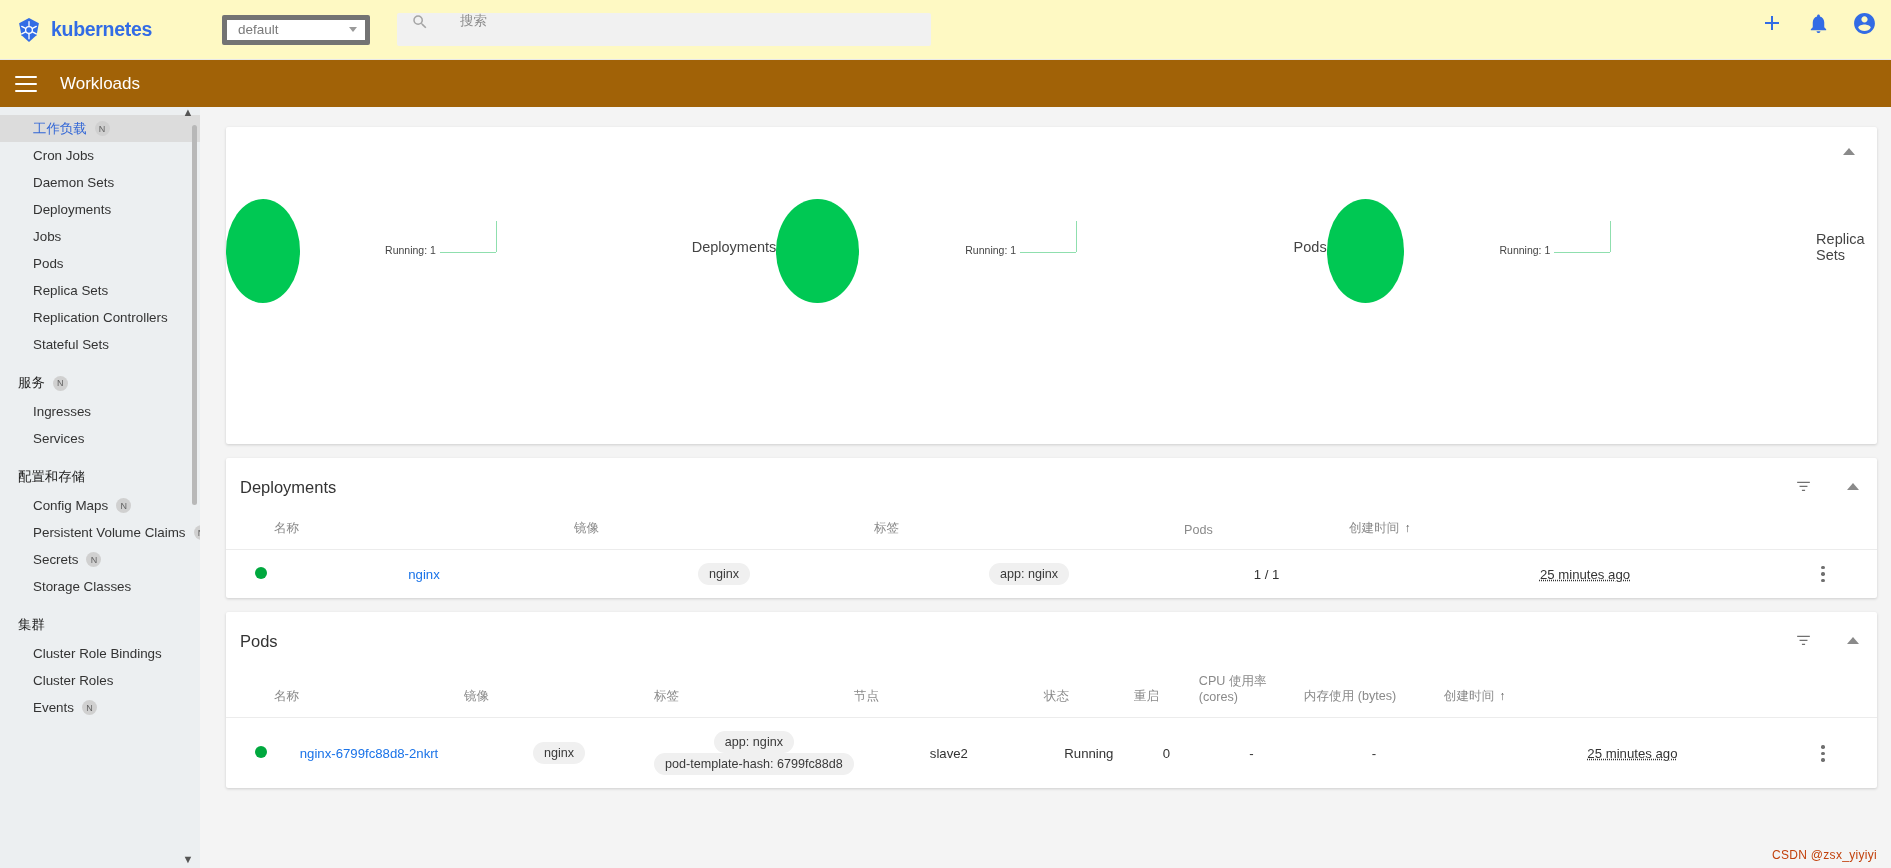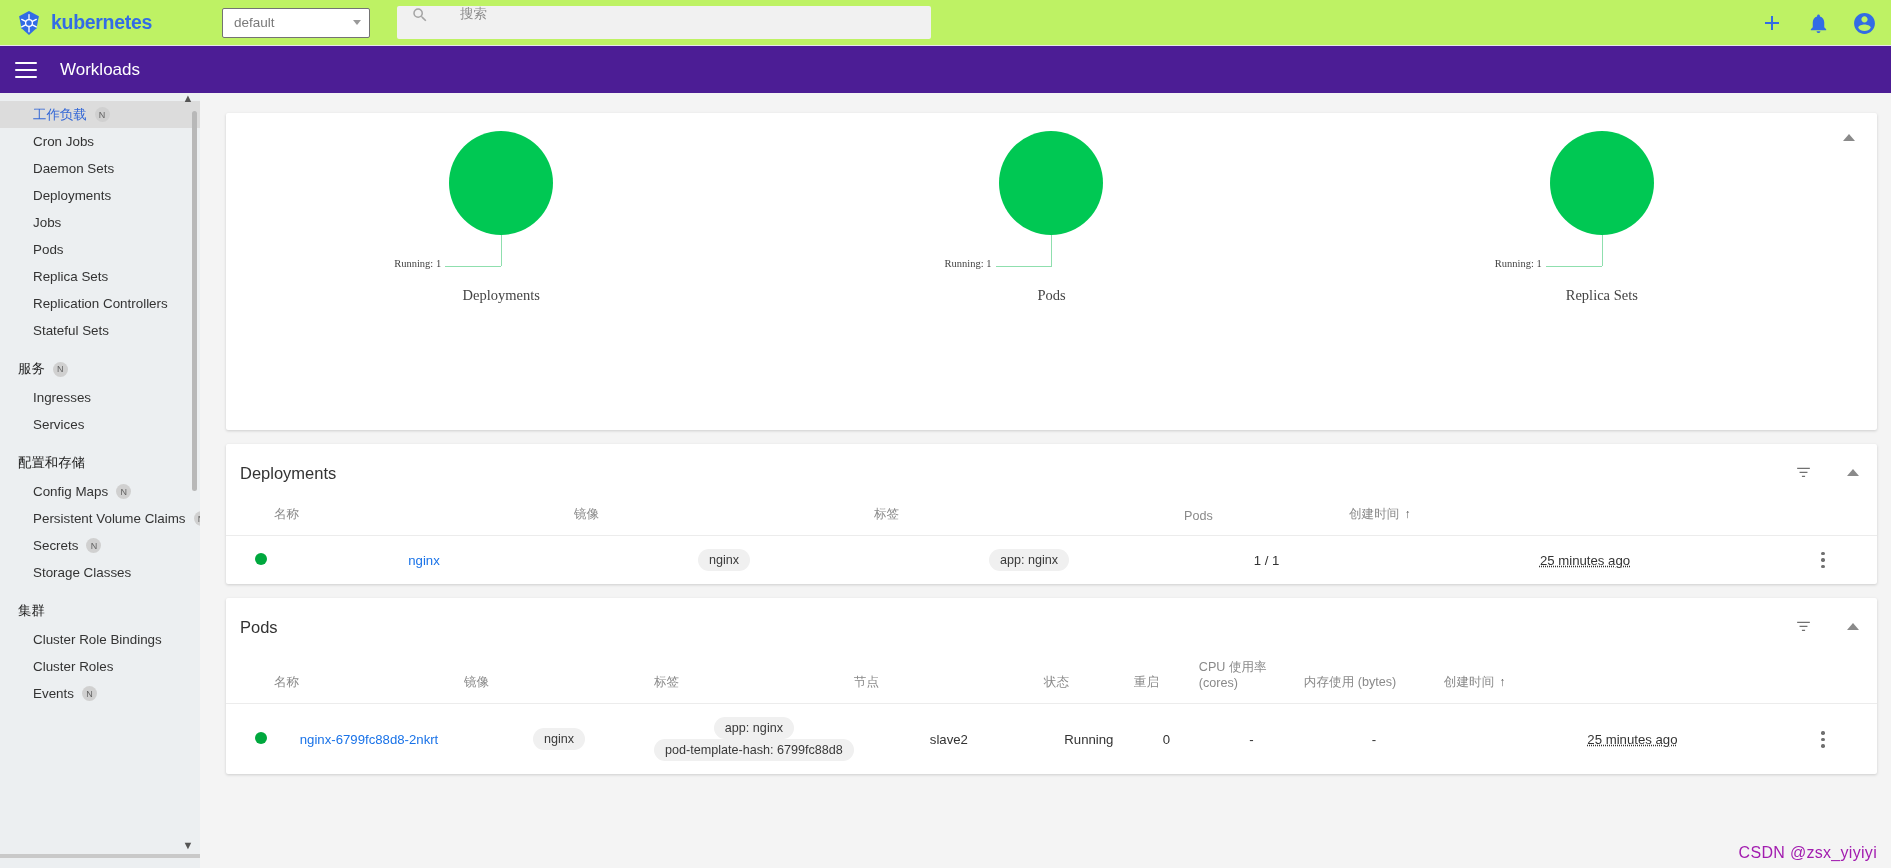--- a/index.html
+++ b/index.html
@@ -4,33 +4,33 @@
 <style>
   * { box-sizing: border-box; margin: 0; padding: 0; }
   html, body {
     width: 1891px; height: 868px;
     font-family: "Liberation Sans", "DejaVu Sans", sans-serif;
     background: #f4f4f4; overflow: hidden;
   }
 
   
   .topbar {
-    height: 46px; background: #bef264;
+    height: 60px; background: #fef9c3;
     display: flex; align-items: center;
     border-bottom: 1px solid #e8e8e8;
     position: relative;
   }
   .brand { display: flex; align-items: center; padding-left: 16px; width: 206px; }
   .k8s-logo { width: 26px; height: 26px; flex: 0 0 26px; }
   .brand-name {
     color: #326ce5; font-size: 19.5px; font-weight: bold;
     margin-left: 9px; letter-spacing: -0.3px;
   }
   .ns-select {
-    width: 148px; height: 30px; border: 1px solid #737373; background: #fff;
+    width: 148px; height: 30px; border: 5px solid #737373; background: #fff;
     border-radius: 2px; display: flex; align-items: center;
     padding: 0 8px 0 11px; margin-left: 16px; position: relative;
   }
   .ns-select-label { font-size: 13.5px; color: #7a7a7a; flex: 1; }
   .caret-down {
     width: 0; height: 0; border-left: 4.5px solid transparent;
     border-right: 4.5px solid transparent; border-top: 5px solid #9a9a9a;
   }
   .search-box {
     margin-left: 27px; width: 534px; height: 33px; background: #f1f1f1;
@@ -47,21 +47,21 @@
     position: absolute; right: 14px; top: 0; height: 46px;
     display: flex; align-items: center; gap: 20px;
   }
   .tb-icon {
     width: 26px; height: 26px; display: flex; align-items: center;
     justify-content: center; color: #326ce5; cursor: pointer;
   }
 
   
   .subheader {
-    height: 47px; background: #4c1d95; display: flex; align-items: center;
+    height: 47px; background: #a16207; display: flex; align-items: center;
     padding-left: 15px; color: #fff;
   }
   .hamburger { width: 22px; height: 16px; display: flex;
     flex-direction: column; justify-content: space-between; cursor: pointer; }
   .hamburger span { display: block; height: 2px; background: #fff; border-radius: 1px; }
   .subheader-title { font-size: 17px; margin-left: 23px; font-weight: 400; }
 
   
   .body-wrap { display: flex; height: 775px; }
 
@@ -118,22 +118,22 @@
   .card-title {
     font-size: 16.5px; color: #333; padding: 22px 0 0 14px; font-weight: 400;
   }
   .chevron-up {
     position: absolute; right: 22px; top: 21px; width: 0; height: 0;
     border-left: 6px solid transparent; border-right: 6px solid transparent;
     border-bottom: 7px solid #8a8a8a; cursor: pointer;
   }
   .graphs { display: flex; height: 230px; margin-top: 6px; }
   .graph-col {
-    flex: 1; display: flex; flex-direction: column;
-    align-items: center; justify-content: flex-start; position: relative; font-family: Liberation Serif, serif;
+    flex: 1; display: flex; flex-direction: row;
+    align-items: center; justify-content: center; position: relative;
   }
   .donut {
     width: 104px; height: 104px; border-radius: 50%; background: #00c853;
     margin-top: 18px;
   }
   .leg-wrap { position: relative; width: 100%; height: 42px; }
   .leg-v {
     position: absolute; left: 50%; top: 0; width: 1px; height: 31px;
     background: #8fdfae;
   }
@@ -178,21 +178,21 @@
   .sort-arrow { font-size: 12px; color: #5a5a5a; margin-left: 5px; }
   .time-link { text-decoration: underline; text-decoration-style: dotted; color: #333; cursor: pointer; margin-top: 38px; }
   .kebab {
     width: 4px; display: flex; flex-direction: column; gap: 3px;
     align-items: center; cursor: pointer;
   }
   .kebab i { width: 3.4px; height: 3.4px; border-radius: 50%; background: #707070; display:block; }
   .two-line { line-height: 1.25; }
   .watermark {
     position: absolute; right: 14px; bottom: 6px;
-    font-size: 16px; color: #a21caf; letter-spacing: .3px; margin-left: 32px;
+    font-size: 12px; color: #c2410c; letter-spacing: .3px; margin-left: 32px;
   }
 </style>
 </head>
 <body>
 
 <div class="topbar">
   <div class="brand">
     <svg class="k8s-logo" viewBox="0 0 100 100">
       <polygon points="50,4 88,24 79,70 50,96 21,70 12,24" fill="#326ce5"></polygon>
       <circle cx="50" cy="50" r="13" fill="none" stroke="#fff" stroke-width="5"></circle>

